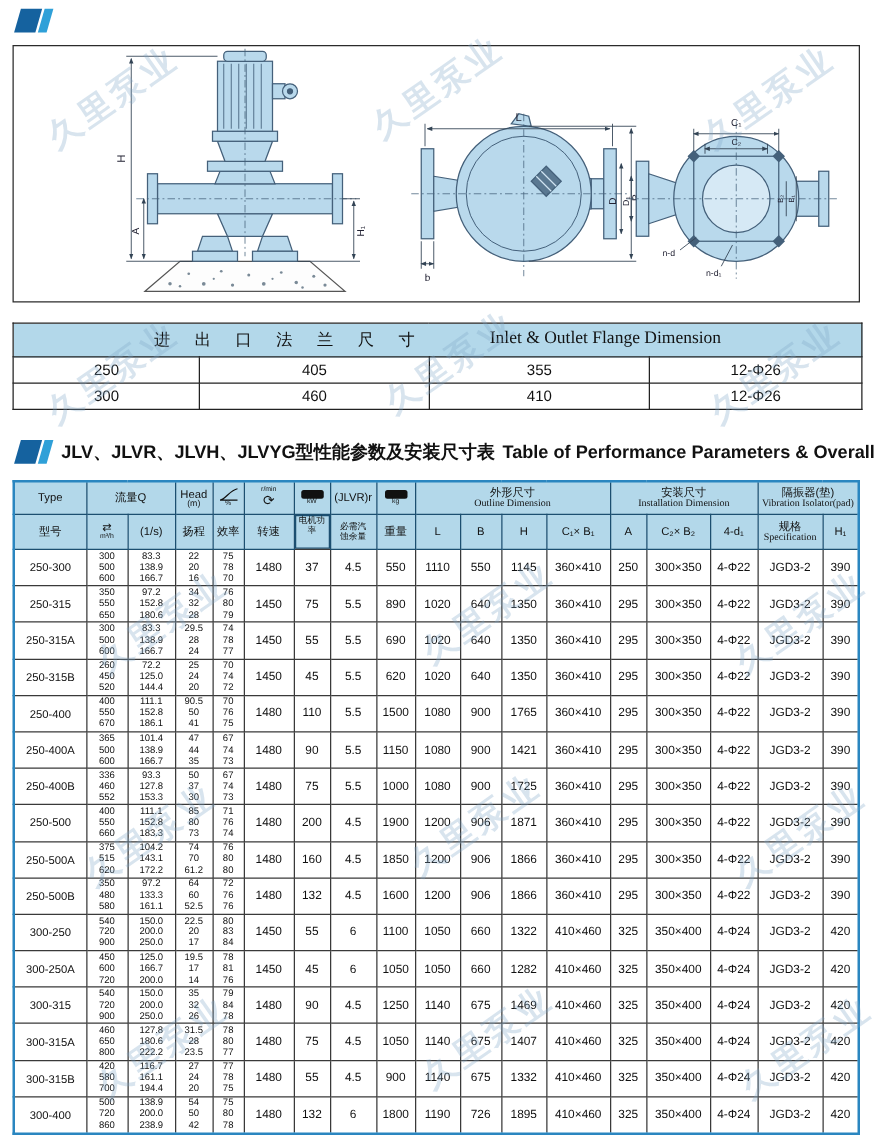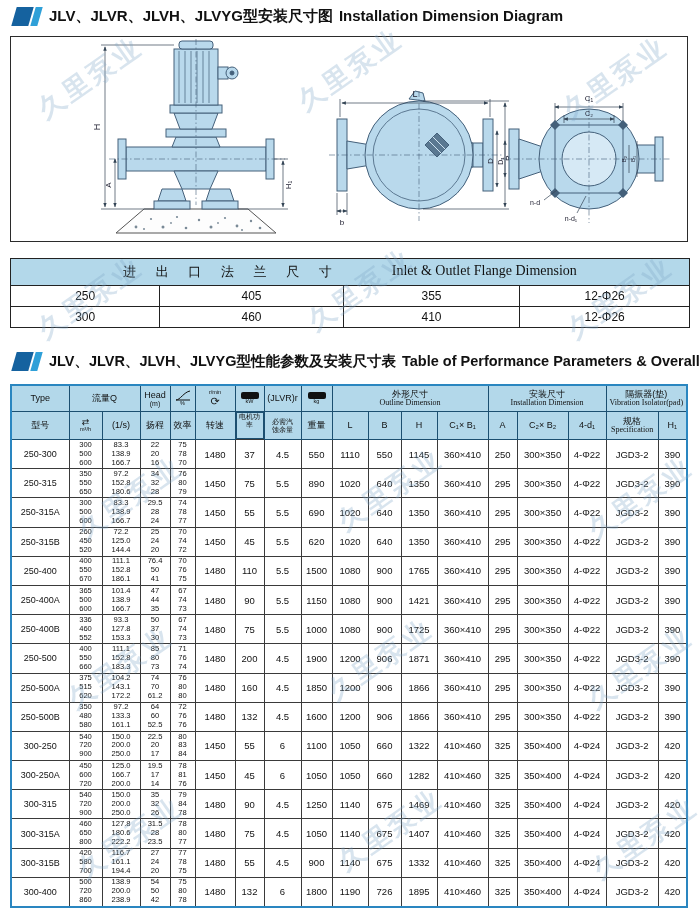--- a/index.html
+++ b/index.html
@@ -67,23 +67,20 @@
 <div class="wm" style="left:580px;top:650px">久里泵业</div>
 <div class="wm" style="left:70px;top:820px">久里泵业</div>
 <div class="wm" style="left:330px;top:812px">久里泵业</div>
 <div class="wm" style="left:585px;top:820px">久里泵业</div>
 
 <div class="titlebar" style="top:3px">
   <div class="logo">
       <div class="p1"></div>
       <div class="p2"></div>
     </div>
-  <div class="title-text">
-    <span>JLV、JLVR、JLVH、JLVYG型安装尺寸图</span><span class="en">Installation Dimension Diagram</span>
-  </div>
 </div>
 
 <div class="drawing-box">
 <svg width="676" height="203" viewBox="0 0 676 203">
   <defs>
     <marker id="ar" markerWidth="7" markerHeight="6" refX="6" refY="3" orient="auto">
           <path d="M0,0.5 L6.5,3 L0,5.5 Z" fill="#334455"></path>
         </marker>
     <marker id="arb" markerWidth="7" markerHeight="6" refX="1" refY="3" orient="auto">
           <path d="M6.5,0.5 L0,3 L6.5,5.5 Z" fill="#334455"></path>
@@ -524,21 +521,21 @@
           <div>400</div>
           <div>550</div>
           <div>670</div>
         </td>
         <td class="stack">
           <div>111.1</div>
           <div>152.8</div>
           <div>186.1</div>
         </td>
         <td class="stack">
-          <div>76.4</div>
+          <div>90.5</div>
           <div>50</div>
           <div>41</div>
         </td>
         <td class="stack">
           <div>70</div>
           <div>76</div>
           <div>75</div>
         </td>
         <td>1480</td>
         <td>110</td>

